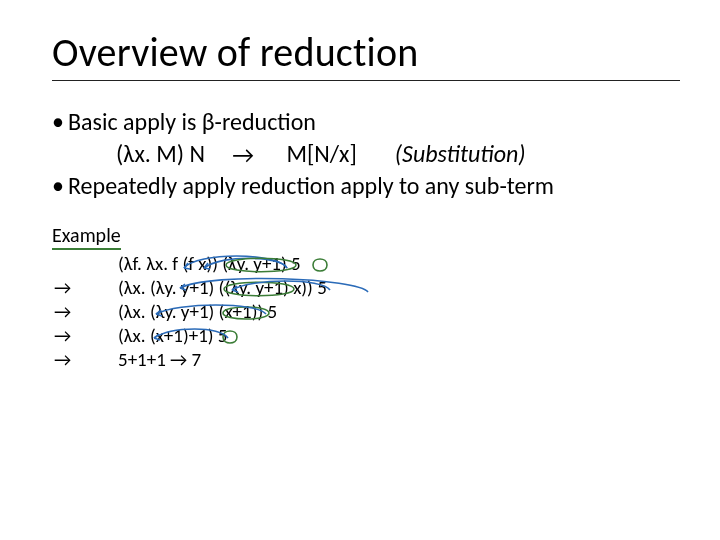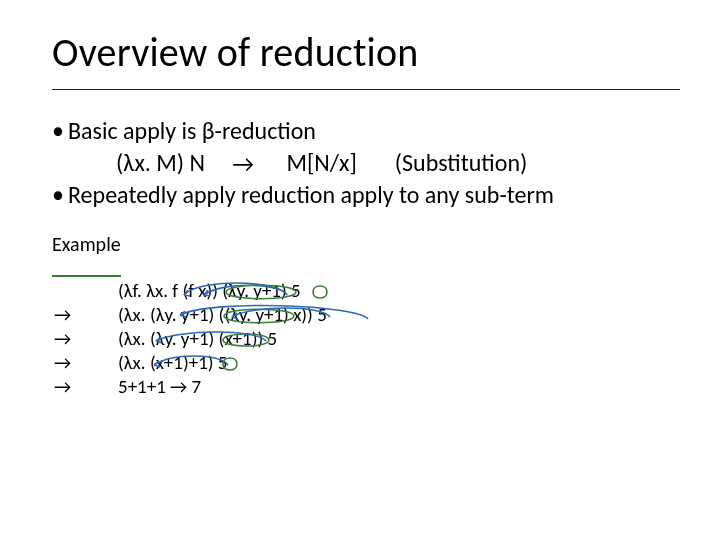--- a/index.html
+++ b/index.html
@@ -16,21 +16,21 @@
     width: 720px;
     height: 540px;
     padding: 28px 40px 0 52px;
     position: relative;
   }
   .title {
     font-family: "Calibri Light", Calibri, "Segoe UI", Arial, sans-serif;
     font-weight: 300;
     font-size: 40px;
     letter-spacing: 0.2px;
-    margin-bottom: 12px;
+    margin-bottom: 3px;
   }
   .rule-under {
     border: none;
     border-top: 1.5px solid #222;
     margin: 0 0 26px 0;
   }
   .body {
     font-size: 24px;
     line-height: 1.25;
   }
@@ -47,28 +47,28 @@
   }
   .rule-line {
     padding-left: 64px;
     font-size: 24px;
     margin-bottom: 2px;
   }
   .rarr {
     display: inline-block;
     transform: translateY(1px);
   }
-  .italic { }
+  .italic { font-style: italic; }
   .example-title {
     font-size: 20px;
     margin-top: 20px;
     margin-bottom: 2px;
     border-bottom: 2px solid #3b7d37;
     display: inline-block;
-    padding-bottom: 18px;
+    padding-bottom: 0;
   }
   .ex-wrap {
     position: relative;
     font-size: 19px;
     line-height: 1.25;
   }
   .ex-line {
     display: flex;
     align-items: baseline;
     height: 24px;

